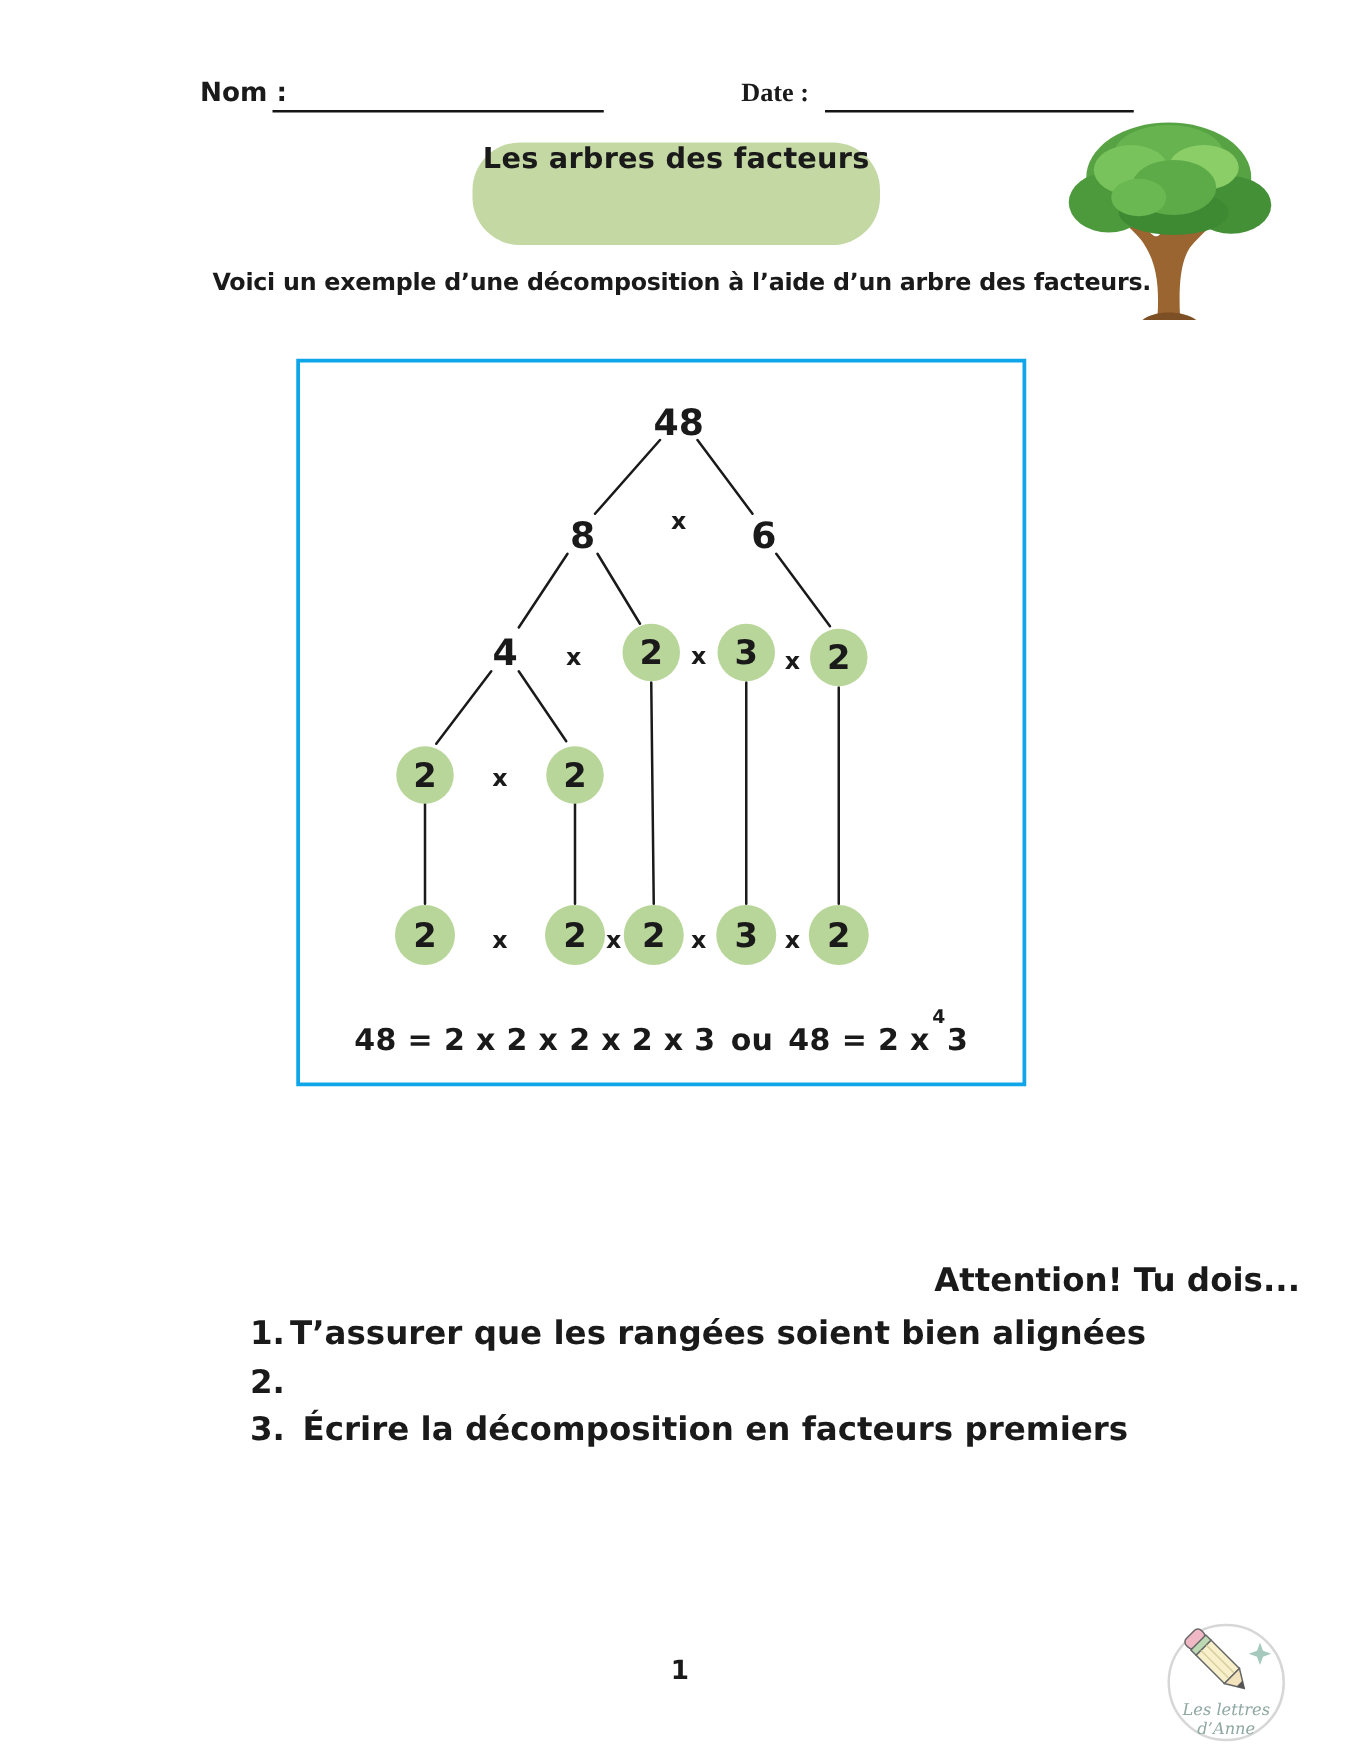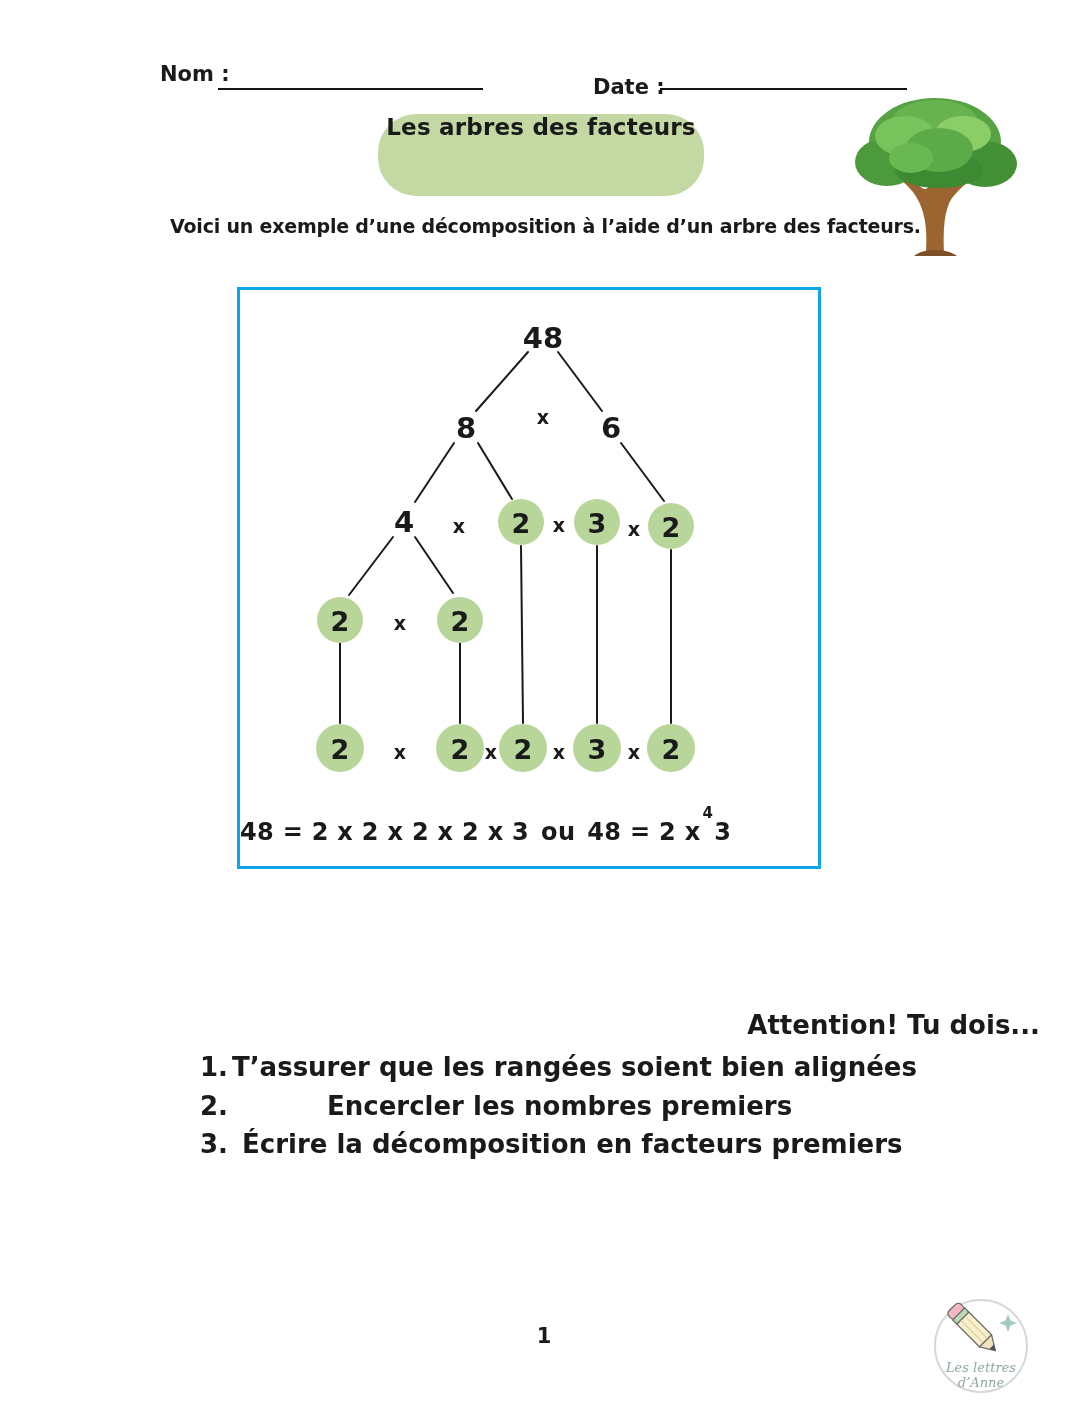--- a/index.html
+++ b/index.html
@@ -5,21 +5,21 @@
   html,body { margin:0; padding:0; background:#ffffff; }
   .page {
     position:relative; width:1088px; height:1408px; background:#ffffff;
     font-family:"DejaVu Sans", "Liberation Sans", sans-serif;
     color:#1a1a1a; overflow:hidden;
   }
   .abs { position:absolute; }
 
   
   .nom-label  { left:160px; top:62px;  font-size:21px; font-weight:600; }
-  .date-label { left:593px; top:75px;  font-size:21px; font-weight:600; }
+  .date-label { left:593px; top:62px;  font-size:21px; font-weight:600;font-family:Liberation Serif, serif; }
   .blank-line { top:60px; height:28px; border-bottom:2px solid #151515; }
   .nom-line   { left:218px; width:265px; }
   .date-line  { left:660px; width:247px; }
 
   
   .banner {
     left:378px; top:114px; width:326px; height:82px;
     background:#c3d8a3; border-radius:38px;
     display:flex; justify-content:center;
     font-size:23px; font-weight:600; letter-spacing:0.2px;
@@ -37,21 +37,21 @@
   }
   .factor-tree { position:absolute; left:0; top:0; width:578px; height:576px; }
   .factor-tree text { fill:#1a1a1a; text-anchor:middle; dominant-baseline:central; }
   .factor-tree .num-lg { font-size:29px; font-weight:600; }
   .factor-tree .num-md { font-size:27px; font-weight:600; }
   .factor-tree .op     { font-size:19px; font-weight:600; }
   .factor-tree line    { stroke:#1a1a1a; stroke-width:2; stroke-linecap:round; }
   .factor-tree circle.node { fill:#b9d69a; }
 
   .equation {
-    position:absolute; left:0; right:0; bottom:20px; 
+    position:absolute; left:0; right:0; bottom:20px; text-align:center;
     font-size:24px; font-weight:600; letter-spacing:0.3px;
   }
   .equation .conn { margin:0 12px; }
   .equation sup { font-size:15px; position:relative; top:-13px; margin:0 1px 0 2px; }
 
   
   .attn-heading { left:0; top:1010px; width:1040px; text-align:right; font-size:26px; font-weight:600; }
   .attn-item { left:200px; font-size:26px; font-weight:600; display:flex; white-space:nowrap; }
   .attn-item .num { flex:0 0 auto; display:inline-block; }
   .item1 { top:1052px; } .item1 .num { width:32px;  }
@@ -166,21 +166,20 @@
   </div>
 
   <div class="abs attn-heading">Attention! Tu dois...</div>
 
   <div class="abs attn-item item1">
     <span class="num">1.</span>
     <span>T’assurer que les rangées soient bien alignées</span>
   </div>
   <div class="abs attn-item item2">
     <span class="num">2.</span>
-    <span>Encercler les nombres premiers</span>
   </div>
   <div class="abs attn-item item3">
     <span class="num">3.</span>
     <span>Écrire la décomposition en facteurs premiers</span>
   </div>
 
   <div class="abs page-number">1</div>
 
   <svg class="abs logo" viewBox="0 0 110 108">
     <circle cx="53" cy="50" r="46" fill="#ffffff" stroke="#d7d7d7" stroke-width="2"></circle>

